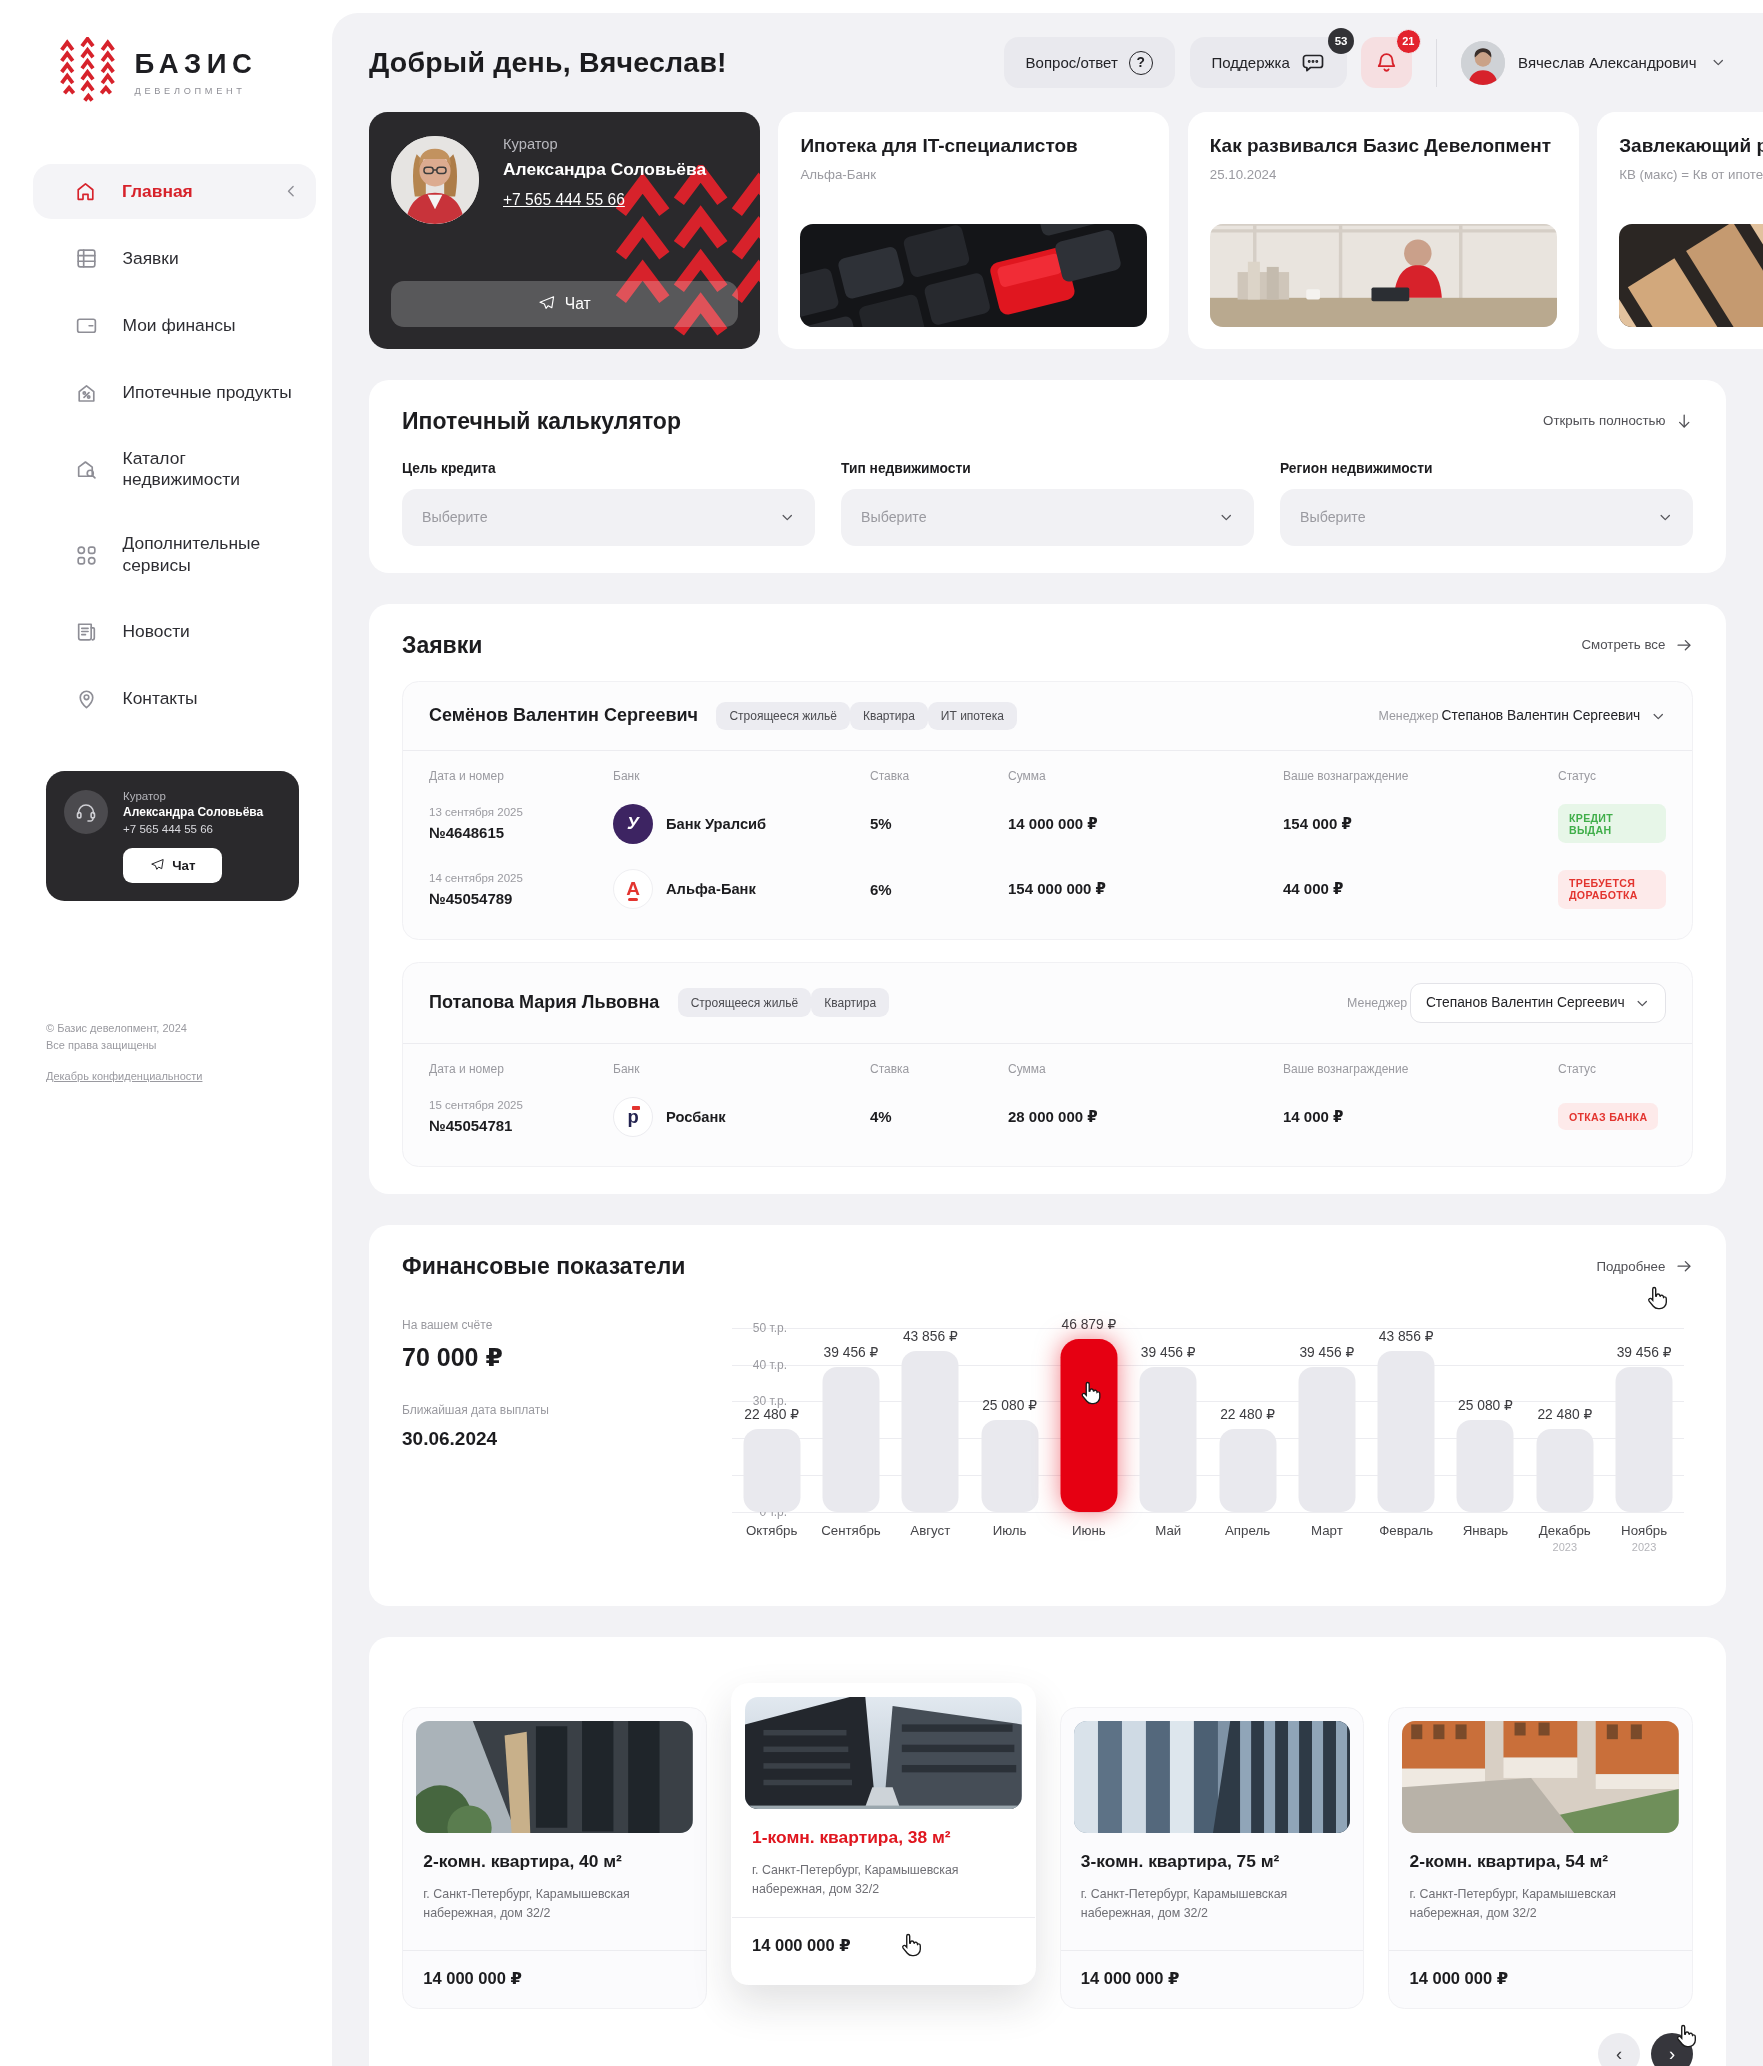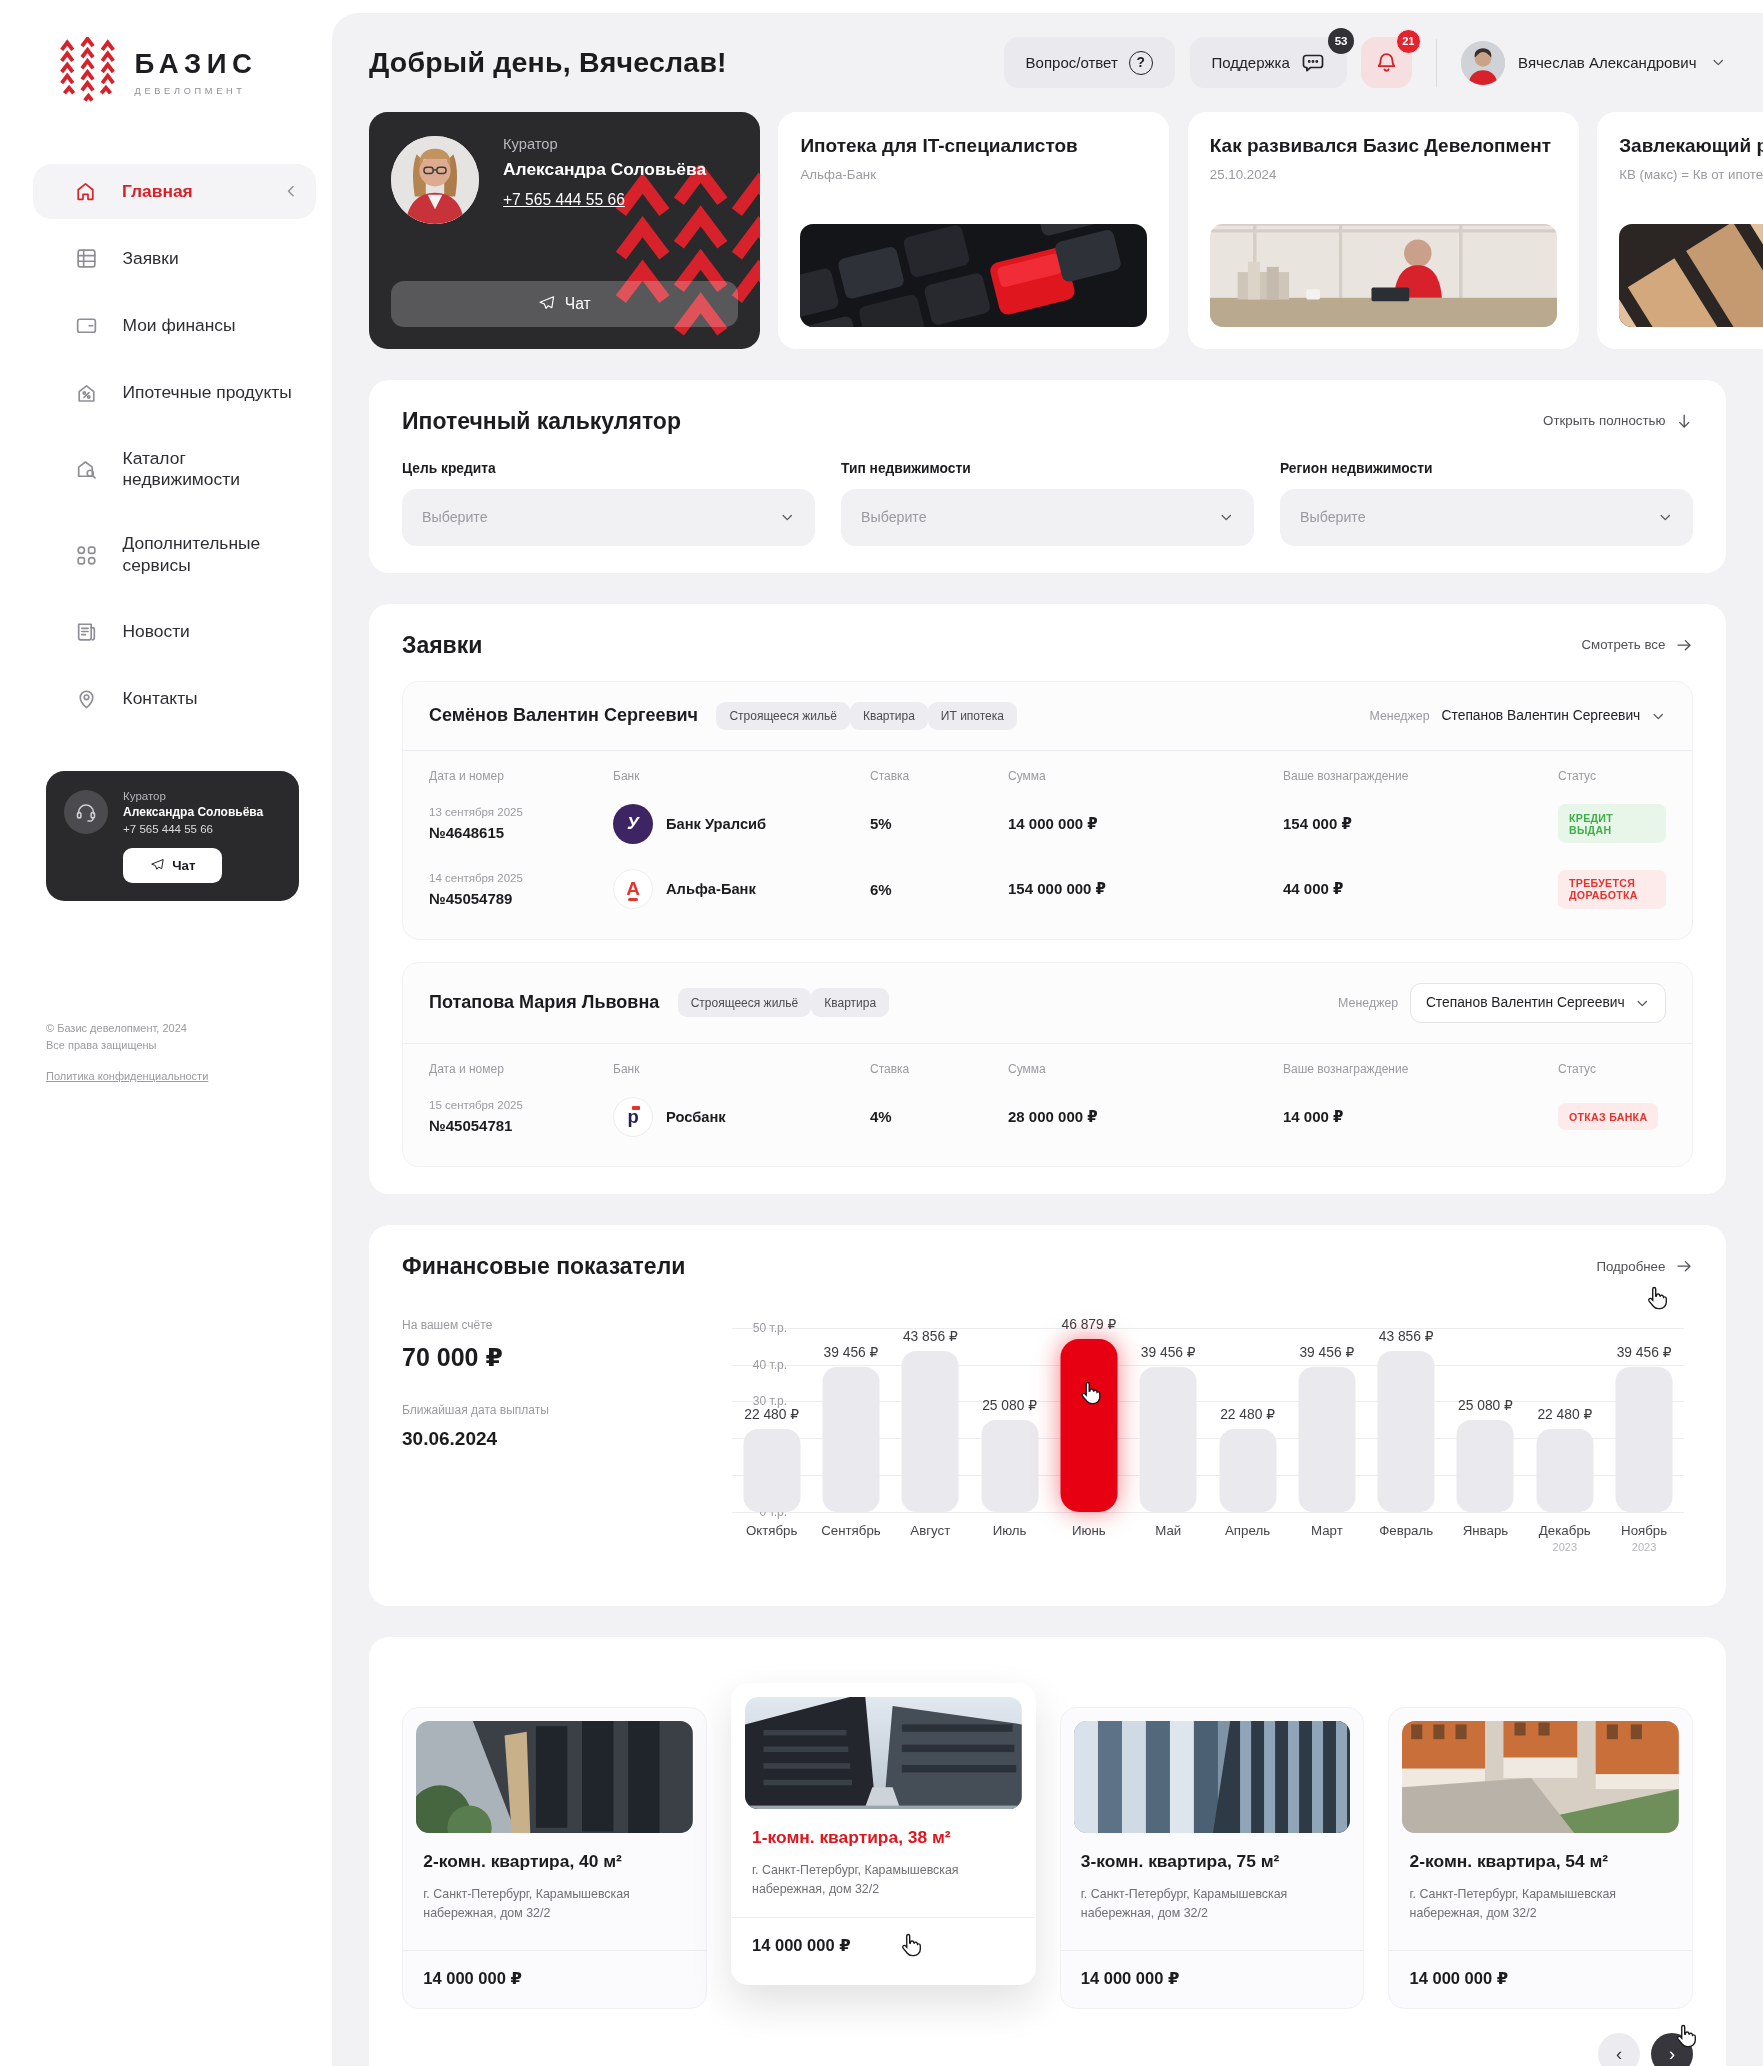--- a/index.html
+++ b/index.html
@@ -98,21 +98,21 @@
   .select { background:#f1f1f4; border-radius:14.7px; height:57px; display:flex; align-items:center; padding:0 20px; cursor:pointer; }
   .select-ph { color:#9a9aa0; font-size:14.2px; }
   .select .chev { margin-left:auto; }
 
   
   .client-group { background:#fcfcfd; border:0.9px solid #f1f1f4; border-radius:16.5px; margin-top:22px; overflow:hidden; }
   .cg-head { display:flex; align-items:center; padding:20px 26px; border-bottom:0.9px solid #ececf0; }
   .cg-name { font-size:18px; font-weight:700; margin-right:18.4px; }
   .tags { display:flex; gap:0; }
   .tag { background:#ececf1; color:#4b4b50; font-size:12px; border-radius:9.2px; padding:7.3px 13px; }
-  .manager { margin-left:auto; display:flex; align-items:center; gap:12px; }
+  .manager { margin-left:auto; display:flex; align-items:center; gap:3px; }
   .mgr-label { font-size:12.4px; color:#9a9aa0; }
   .mgr-select { display:flex; align-items:center; gap:9.2px; font-size:13.8px; color:#232327; cursor:pointer; }
   .mgr-select.outlined { background:#fff; border:0.9px solid #e3e3e8; border-radius:11px; padding:11px 14.7px; }
   .app-table { padding:3.7px 26px 20px; }
   .t-head,.t-row { display:grid; grid-template-columns:184px 257px 138px 275px 275px 1fr; align-items:center; }
   .t-head { padding:14.7px 0 3.7px; }
   .t-head span { font-size:12px; color:#9a9aa0; }
   .t-row { padding:16.5px 0 9.2px; }
   .row-date { font-size:11.5px; color:#9a9aa0; }
   .row-num { font-size:15px; font-weight:700; margin-top:5.5px; }
@@ -285,21 +285,21 @@
         <svg viewBox="0 0 24 24">
             <path d="M21.5 2.5 2.8 10l6 2.4 2.3 6.1 3-3.7 5 2.7z"></path>
           </svg>
         <span>Чат</span>
       </button>
     </div>
 
     <div class="side-footer">
       <div>© Базис девелопмент, 2024</div>
       <div>Все права защищены</div>
-      <span class="side-policy">Политика конфиденциальности</span>
+      <span class="side-policy">Декабрь конфиденциальности</span>
     </div>
   </aside>
 
   <main class="main">
 
     <header class="topbar">
       <h1 class="greeting">Добрый день, Вячеслав!</h1>
       <div class="top-actions">
         <button class="pill">
           <span>Вопрос/ответ</span>

